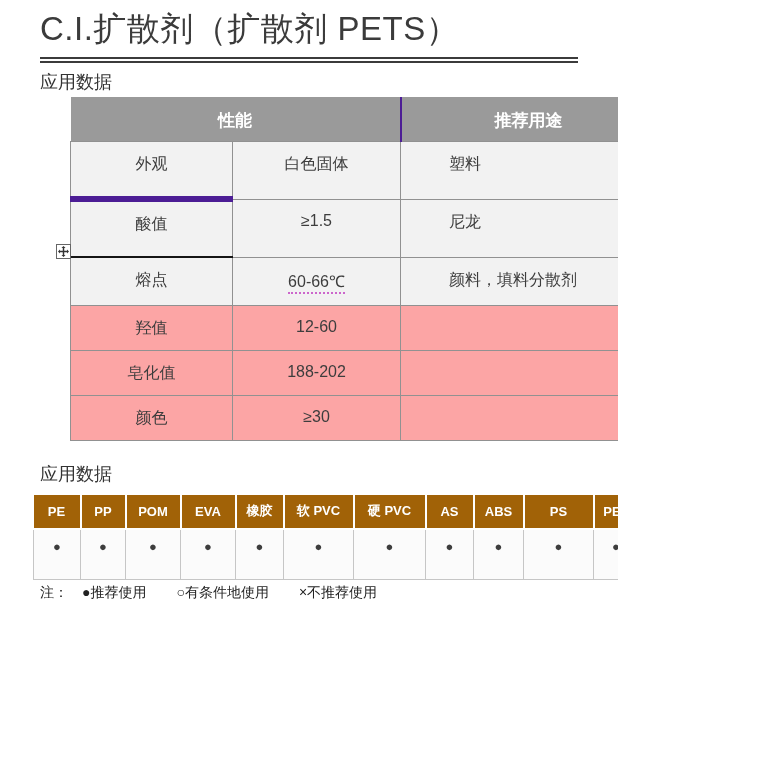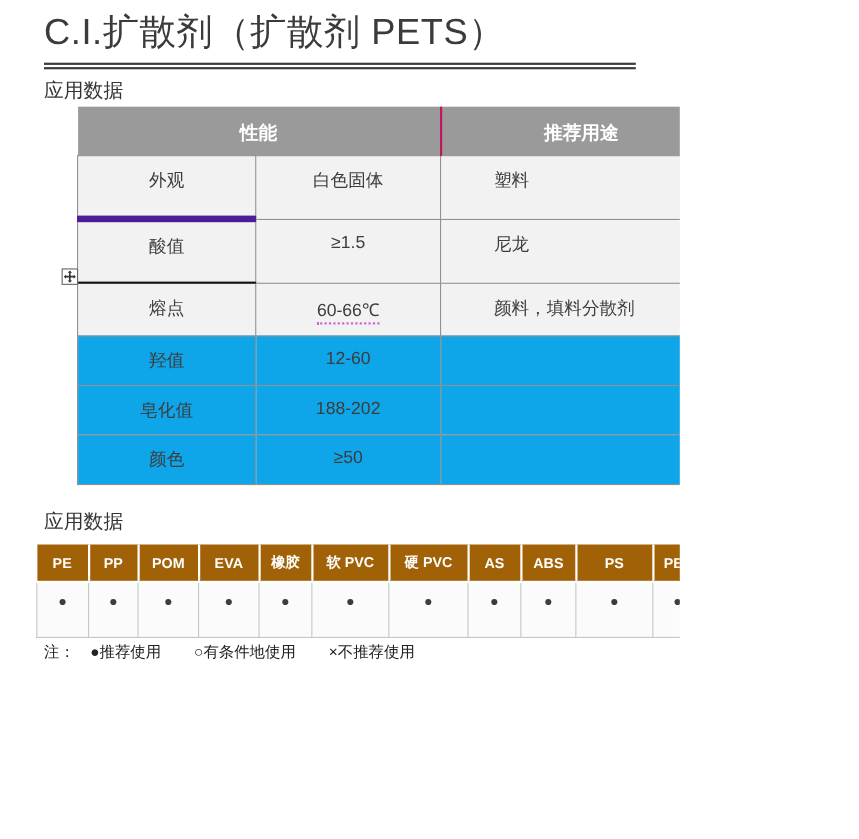--- a/index.html
+++ b/index.html
@@ -10,24 +10,24 @@
     padding-top:10px;
   }
   .title { margin:0 40px; font-size:33px; font-weight:400; color:#3b3b3b; line-height:38px; letter-spacing:0.5px; }
   .rule  { margin:9px 40px 0; height:6px; border-top:2px solid #3b3b3b; border-bottom:2px solid #3b3b3b; }
   .intro { margin:8px 40px 0; width:701px; font-size:22px; line-height:38px; color:#262626; text-align:justify; text-indent:45px; }
   .sec-label { margin:8px 0 0 40px; font-size:18px; line-height:22px; color:#333333; }
   .sec-label.second { margin-top:22px; }
 
   
   .tbl1 { margin:4px 0 0 70px; border-collapse:collapse; table-layout:fixed; width:585px; font-size:16px; color:#3d3d3d; }
-  .tbl1 td { border:1px solid #919191; vertical-align:top; padding-top:12px; text-align:center; background:#0ea5e9; }
+  .tbl1 td { border:1px solid #919191; vertical-align:top; padding-top:12px; text-align:center; background:#fca5a5; }
   .tbl1 tr.shaded td { background:#f2f2f2; }
   .tbl1 tr.hdr td { background:#9a9a9a; color:#ffffff; font-weight:bold; font-size:17px; height:44px; vertical-align:middle; padding-top:4px; border:0; }
-  .tbl1 tr.hdr td + td { border-left:2px solid #be185d; }
+  .tbl1 tr.hdr td + td { border-left:2px solid #4c1d95; }
   .tbl1 .c3 { text-align:left; padding-left:48px; }
   .tbl1 tr.h58 td { height:58px; }
   .tbl1 tr.h48 td { height:48px; }
   .tbl1 tr.h45 td { height:45px; }
   .tbl1 td.blk { border-top:6px solid #4c1d95; border-bottom:2px solid #151515;margin-top:24px; }
   .squiggle { border-bottom:2px dotted #cc66cc; padding-bottom:2px; }
 
   
   .tbl2 { margin:10px 0 0 33px; border-collapse:collapse; table-layout:fixed; width:713px; }
   .tbl2 tr.hdr2 td { background:#a16207; color:#ffffff; font-weight:bold; font-size:13px; height:34px; text-align:center; vertical-align:middle; border:0; border-bottom:2px solid #ffffff; }
@@ -93,21 +93,21 @@
         <td class="c2">12-60</td>
         <td class="c3"></td>
       </tr>
       <tr class="h45">
         <td class="c1">皂化值</td>
         <td class="c2">188-202</td>
         <td class="c3"></td>
       </tr>
       <tr class="h45">
         <td class="c1">颜色</td>
-        <td class="c2">≥50</td>
+        <td class="c2">≥30</td>
         <td class="c3"></td>
       </tr>
     </tbody>
   </table>
 
   <div class="resize-handle"></div>
 
   <div class="sec-label second">应用数据</div>
 
   <table class="tbl2">

